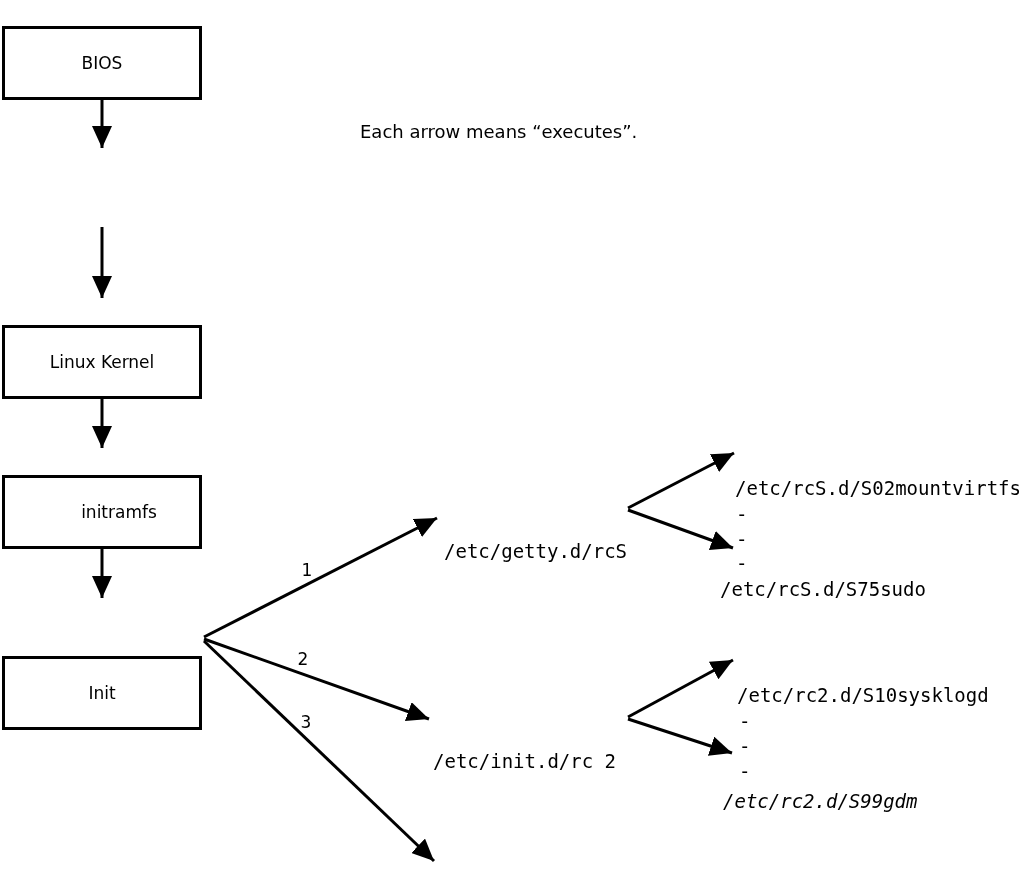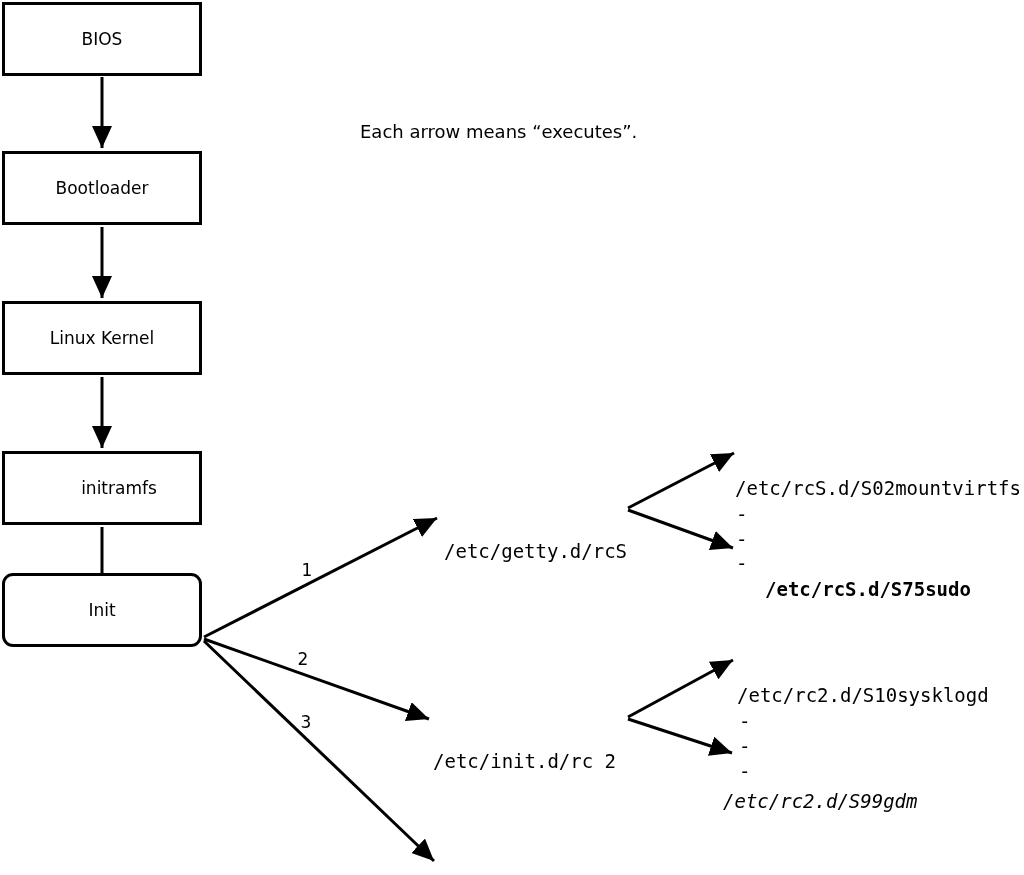--- a/index.html
+++ b/index.html
@@ -22,20 +22,21 @@
     left: 2px;
     width: 200px;
     height: 74px;
     box-sizing: border-box;
     border: 3px solid #000000;
     background: #ffffff;
     display: flex;
     align-items: center;
     justify-content: center;
     font-size: 17px;
+    margin-top: 24px;
   }
   .mono {
     position: absolute;
     font-family: "DejaVu Sans Mono", "Liberation Mono", monospace;
     font-size: 19px;
     white-space: pre;
     transform: translateY(-55%);
     line-height: 1;
     margin-top: 44px;
   }
@@ -80,46 +81,43 @@
 
     <line x1="628" y1="717" x2="733" y2="660" marker-end="url(#ah)"></line>
     <line x1="628" y1="719" x2="732" y2="753" marker-end="url(#ah)"></line>
   </svg>
 
   <div class="caption" style="left:360px; top:116px;margin-top:16px;">Each arrow means “executes”.</div>
 
   <div class="box" style="top:2px;">
     <span>BIOS</span>
   </div>
-  <div class="box" style="top:151px;">
-    <span>Bootloader</span>
-  </div>
   <div class="box" style="top:301px;">
     <span>Linux Kernel</span>
   </div>
   <div class="box" style="top:451px;padding-left:34px;">
     <span>initramfs</span>
   </div>
-  <div class="box" style="top:573px;border-radius:11px;">
+  <div class="box" style="top:632px;">
     <span>Init</span>
   </div>
 
   <div class="num" style="left:307px; top:570px;">1</div>
   <div class="num" style="left:303px; top:659px;">2</div>
   <div class="num" style="left:306px; top:722px;">3</div>
 
   <div class="mono" style="left:444px; top:508px;">/etc/getty.d/rcS</div>
   <div class="mono" style="left:433px; top:718px;">/etc/init.d/rc 2</div>
   <div class="mono" style="left:451px; top:908px;">getty</div>
 
   <div class="mono" style="left:735px; top:445px;">/etc/rcS.d/S02mountvirtfs</div>
   <div class="mono" style="left:736px; top:471px;">-</div>
   <div class="mono" style="left:736px; top:496px;">-</div>
   <div class="mono" style="left:736px; top:520px;">-</div>
-  <div class="mono" style="left:765px; top:546px;font-weight:bold;">/etc/rcS.d/S75sudo</div>
+  <div class="mono" style="left:720px; top:546px;">/etc/rcS.d/S75sudo</div>
 
   <div class="mono" style="left:737px; top:652px;">/etc/rc2.d/S10sysklogd</div>
   <div class="mono" style="left:739px; top:678px;">-</div>
   <div class="mono" style="left:739px; top:703px;">-</div>
   <div class="mono" style="left:739px; top:728px;">-</div>
   <div class="mono" style="left:723px; top:758px;font-style:italic;">/etc/rc2.d/S99gdm</div>
 
 </div>
 
 </body></html>

